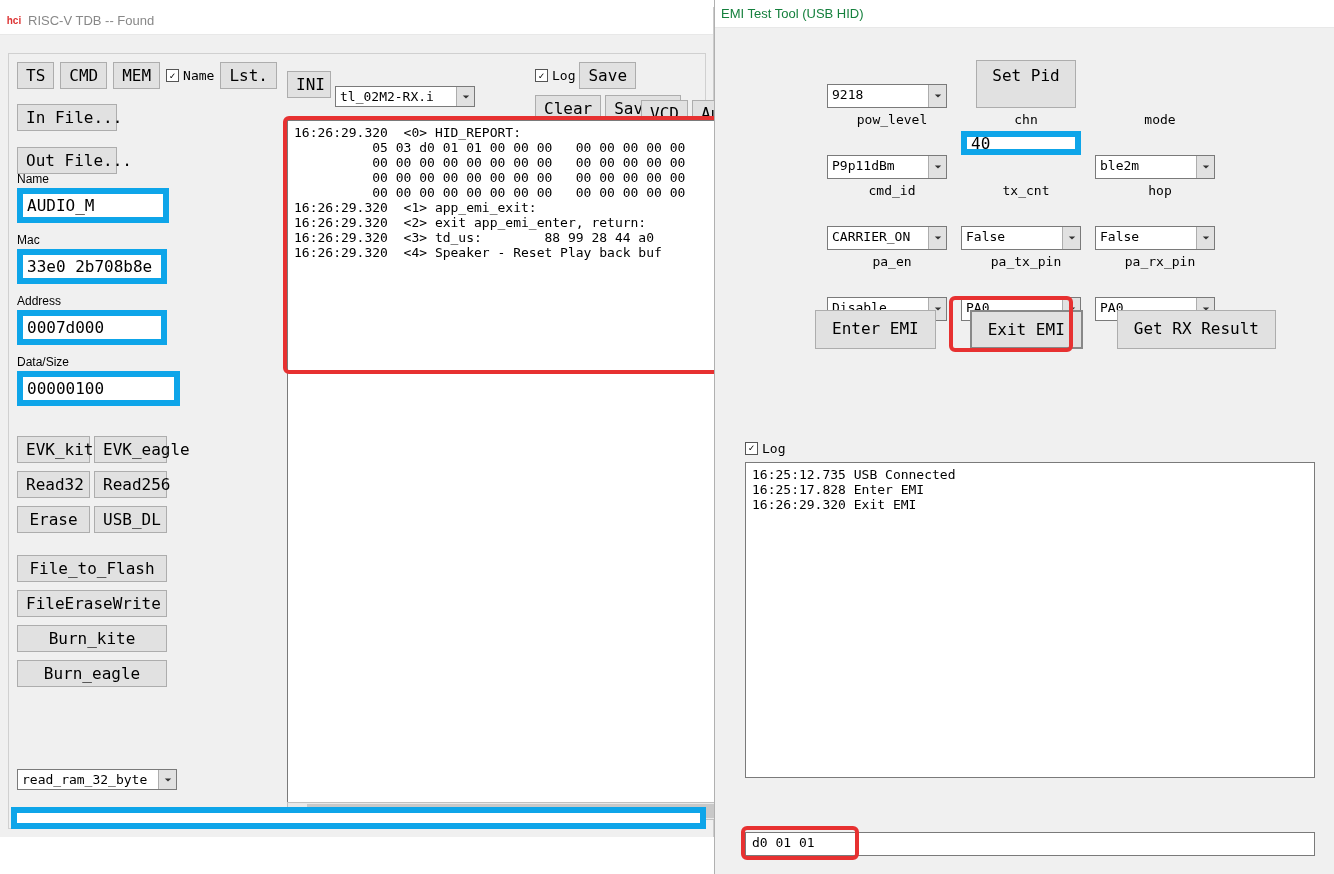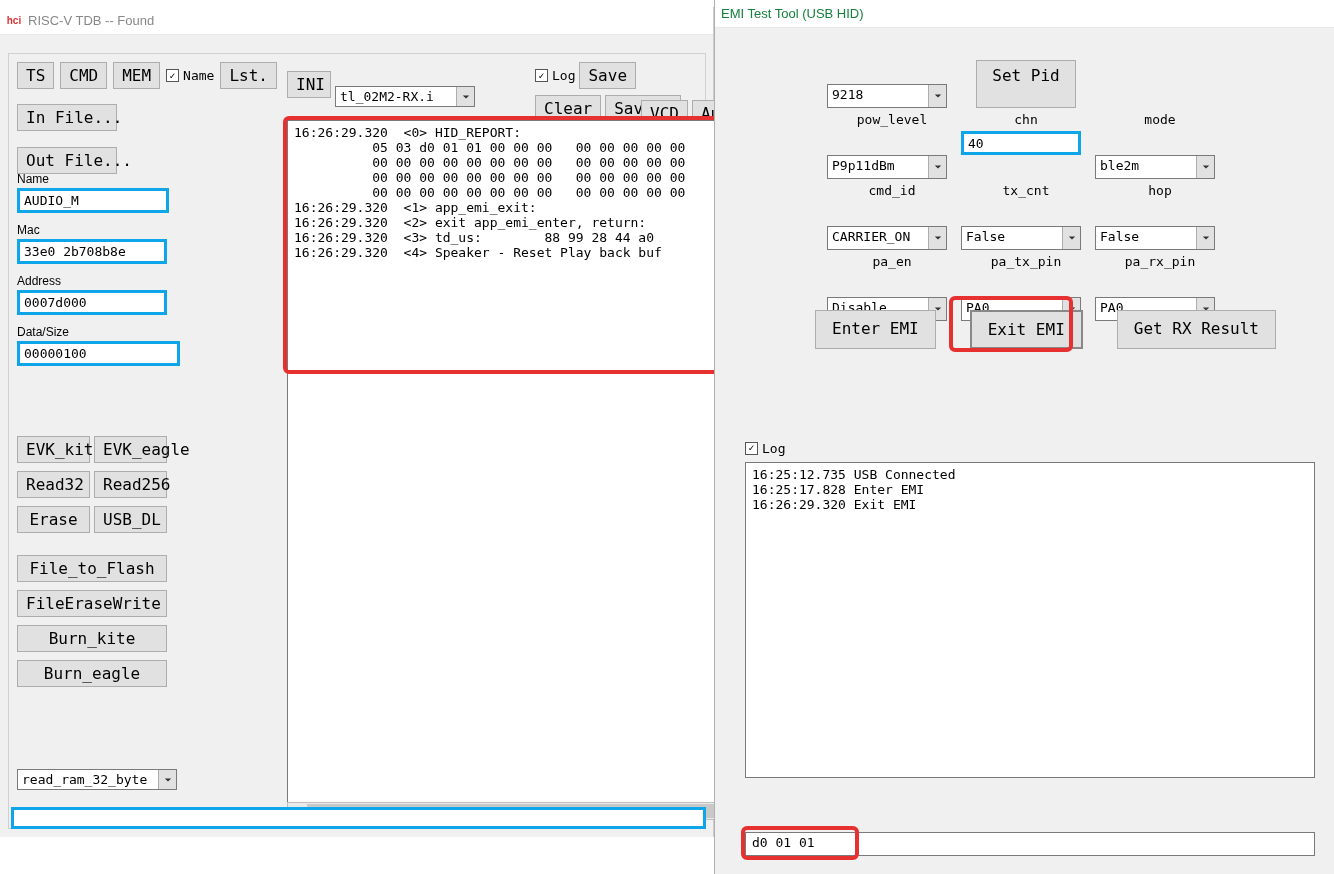--- a/index.html
+++ b/index.html
@@ -46,25 +46,25 @@
     border: 1px solid #adadad;
     padding: 3px 8px;
     font-family: Consolas, monospace;
     font-size: 16px;
     cursor: pointer;
     display: inline-block;
     text-align: center;
     white-space: nowrap;
   }
   .txt-input {
-    border: 3px solid #0ea5e9;
+    border: 6px solid #0ea5e9;
     background: #fff;
     padding: 2px 4px;
     font-family: Consolas, monospace;
-    font-size: 13px;
+    font-size: 16px;
   }
   .combo {
     border: 1px solid #7a7a7a;
     background: #fff;
     padding: 2px 4px;
     font-family: Consolas, monospace;
     font-size: 13px;
     position: relative;
     margin-top: 24px;
   }

